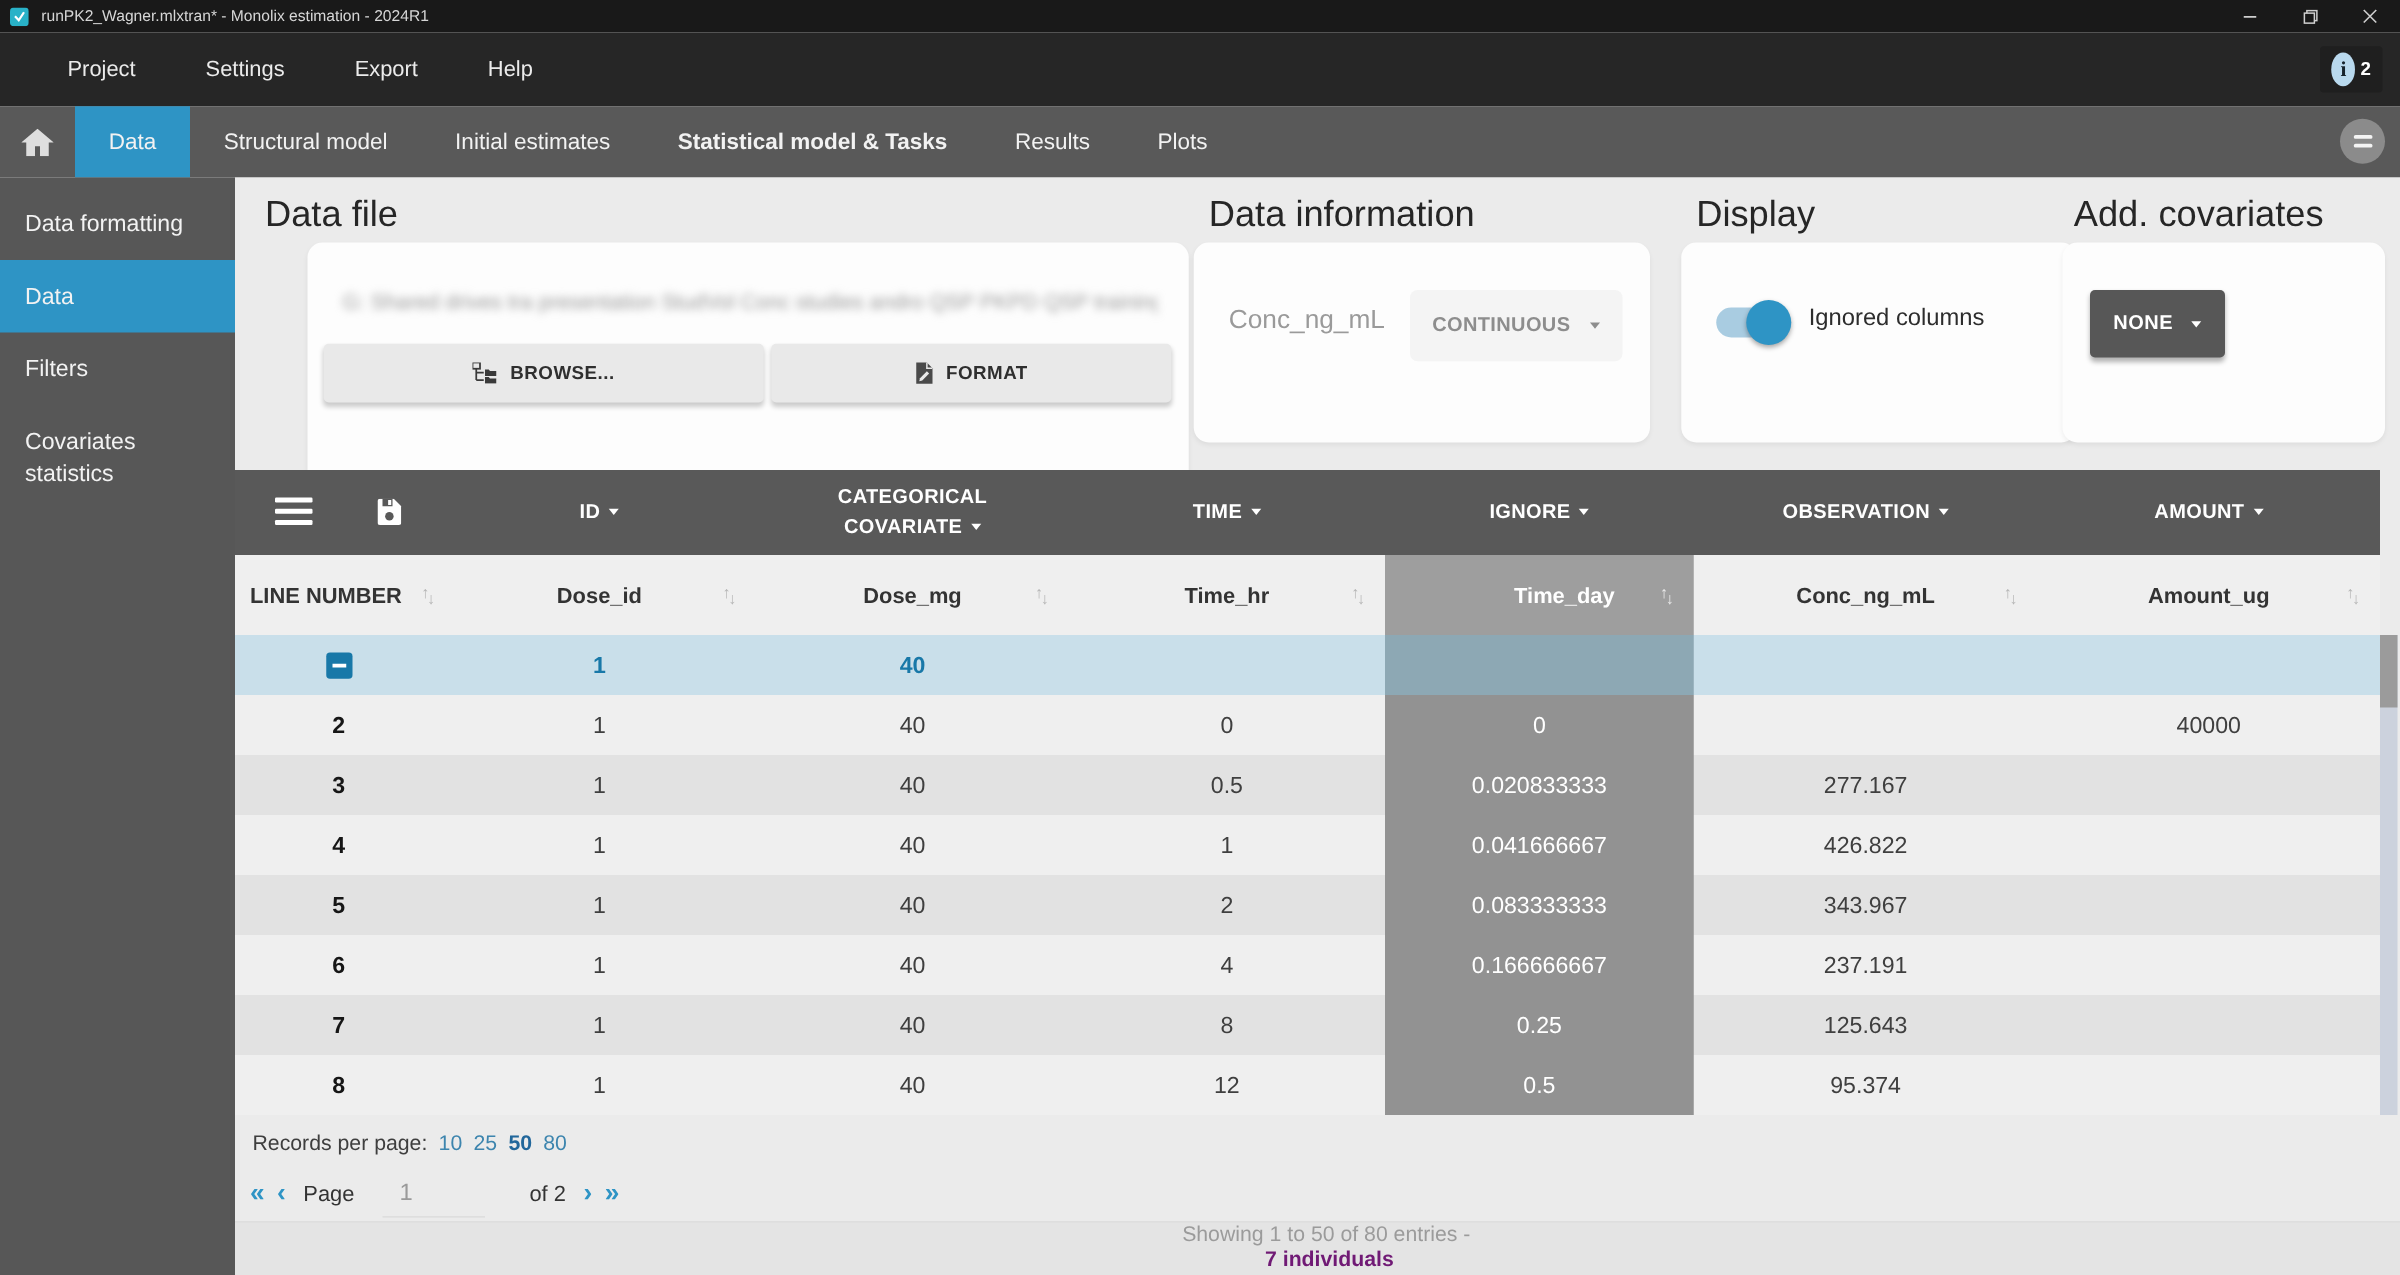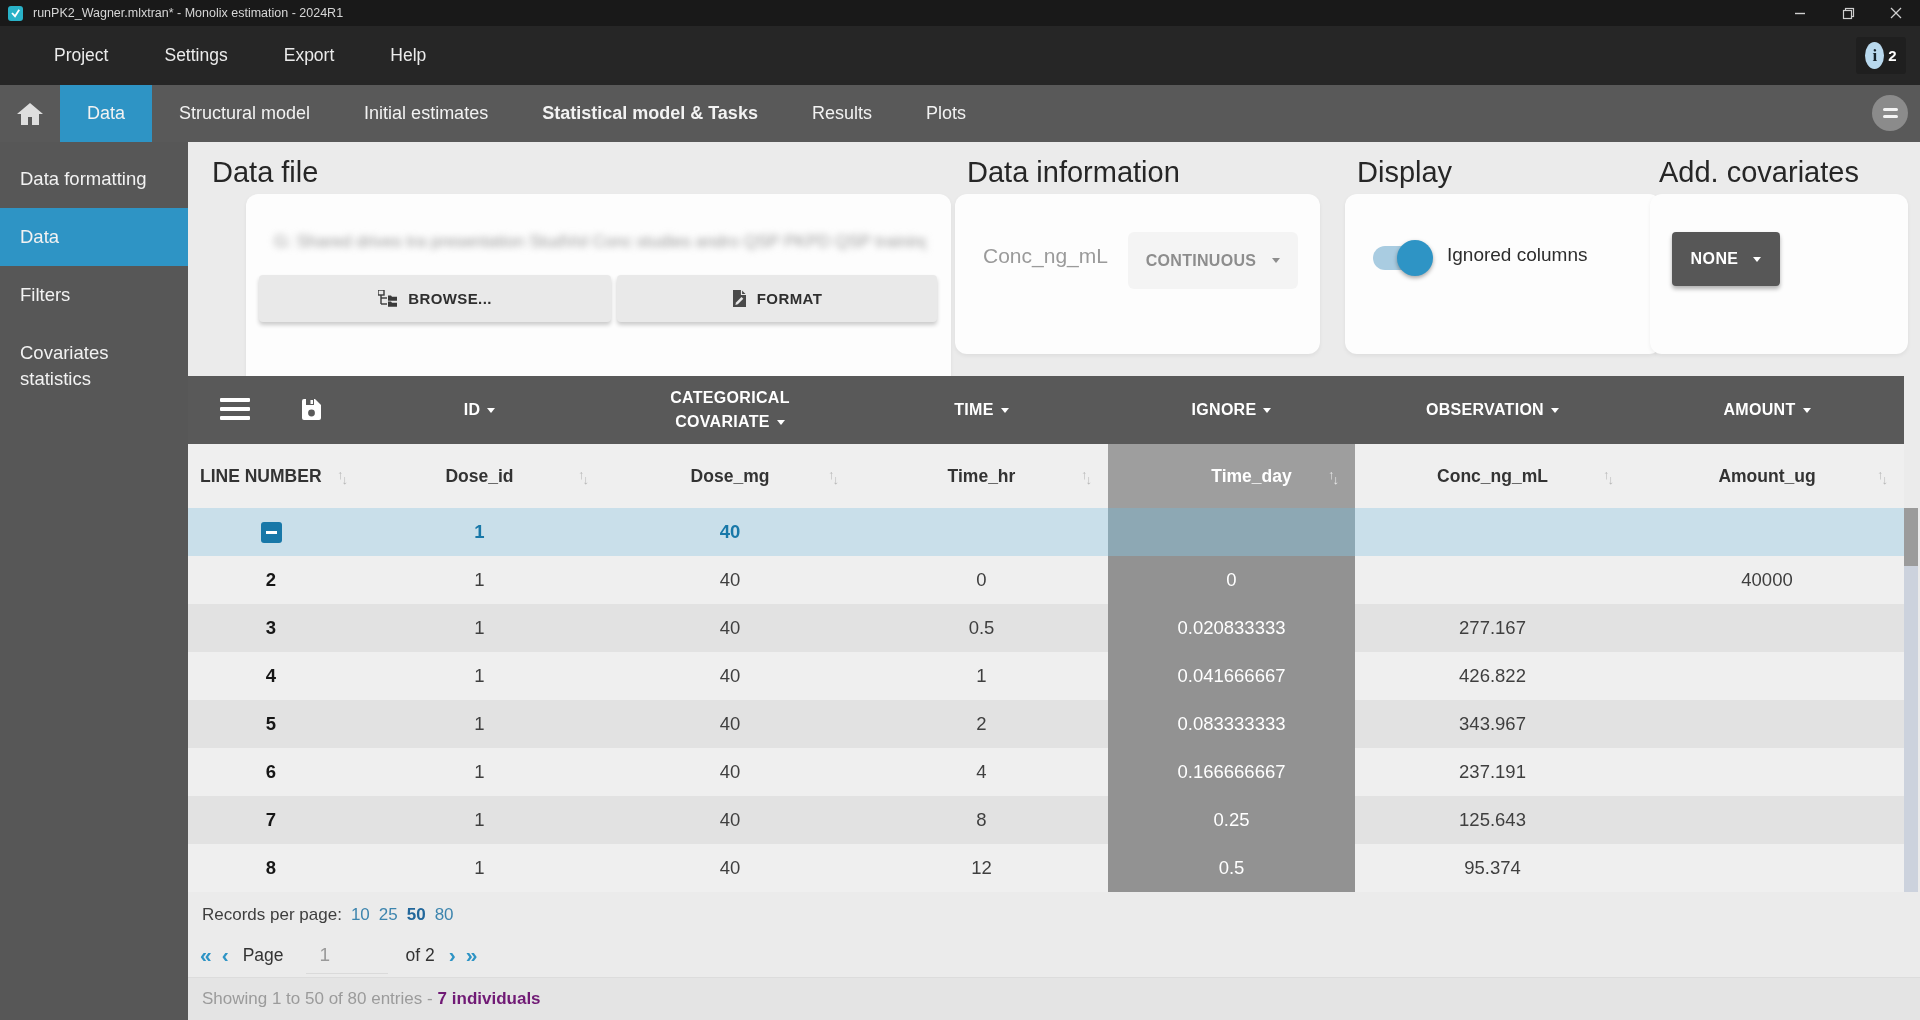--- a/index.html
+++ b/index.html
@@ -132,25 +132,25 @@
   .records-line { position:absolute; left:14px; top:763px; font-size:17px; color:#3e3e3e; }
   .rec-link { color:#3d85ae; margin-left:9px; cursor:default; }
   .rec-link.selected { font-weight:bold; color:#22679b; }
   .pagenav { position:absolute; left:12px; top:793px; height:40px; display:flex; align-items:center; }
   .chev { color:#2e94c5; font-size:21px; font-weight:bold; cursor:default; }
   .chev + .chev { margin-left:10px; }
   .page-label { margin-left:14px; font-size:17.5px; color:#333; }
   .page-input { margin-left:22px; width:82px; height:38px; background:transparent; border:none;
                 border-bottom:1px solid #dadada; color:#9a9a9a; font-size:19px; padding-left:14px;
                 font-family:inherit; outline:none; }
-  .of-label { margin-left:18px; font-size:17.5px; color:#333; }
+  .of-label { margin-left:36px; font-size:17.5px; color:#333; }
   .pagenav .after { margin-left:14px; }
   .showing-bar { position:absolute; left:0; right:0; bottom:0; height:43px; background:#e4e4e4;
                  border-top:1px solid #dcdcdc; display:flex; align-items:center; padding-left:14px;
-                 font-size:17px; color:#9b9b9b; }
+                 font-size:17px; color:#9b9b9b;flex-direction:column; }
   .showing-bar b { color:#701a75; margin-left:5px;text-align:center; }
 </style>
 </head>
 <body>
 
 <div class="app">
 
   <div class="titlebar">
     <svg class="logo" viewBox="0 0 15 15">
       <rect x="0" y="0" width="15" height="15" rx="3" fill="#29b2c8"></rect>

